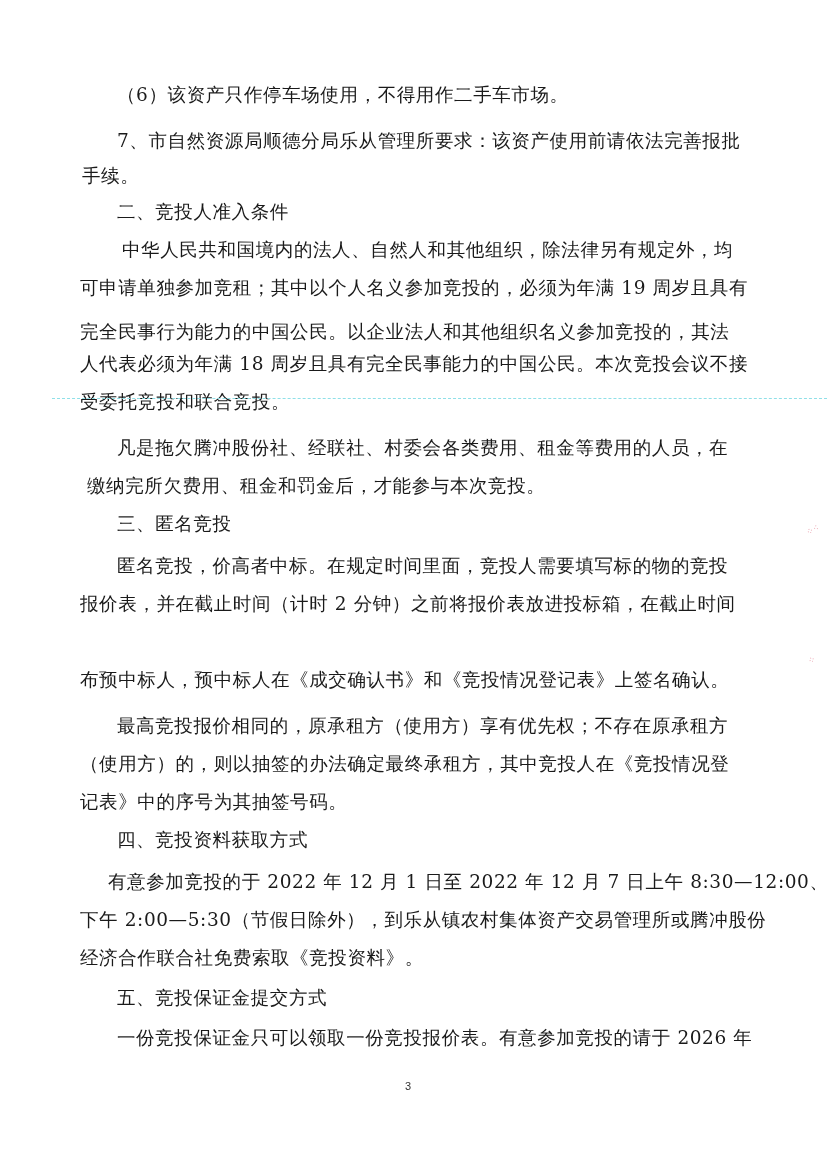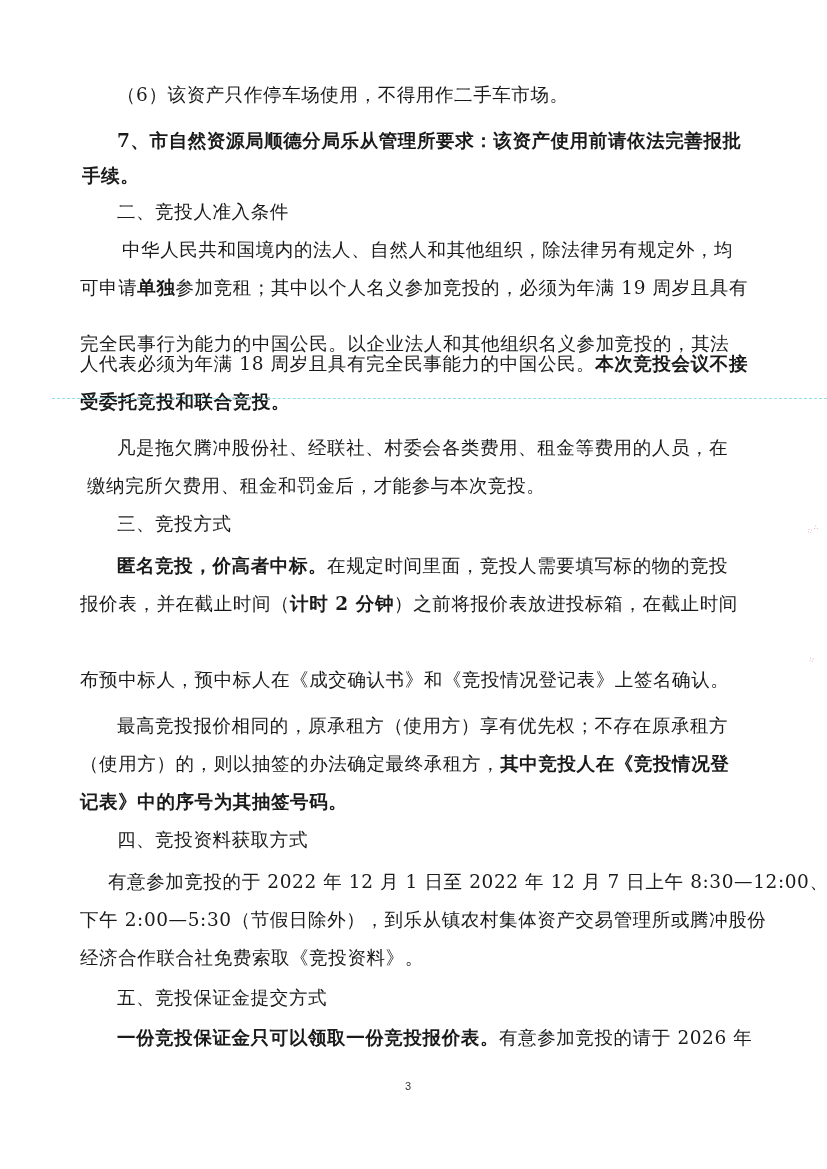--- a/index.html
+++ b/index.html
@@ -1,45 +1,45 @@
 <!DOCTYPE html>
 <html><head>
   <meta charset="utf-8">
   <style>
     html, body { margin: 0; padding: 0; background: #ffffff; }
     body { width: 827px; height: 1169px; position: relative; overflow: hidden;
            font-family: "DejaVu Serif", "Liberation Serif", serif; color: #1a1a1a; }
     .page { position: absolute; left: 0; top: 0; width: 827px; height: 901px; }
     .line { position: absolute; white-space: nowrap; font-size: 18.5px; line-height: 24px; letter-spacing: 0.6px; }
-    .b { font-weight: bold; }
+    .b { font-weight: normal; }
     .scanline { position: absolute; left: 52px; top: 398px; width: 775px; height: 0;
                 border-top: 1px dashed #8fe0e8; }
     .pagenum { position: absolute; left: 405px; top: 1080px; font-size: 11px;
                font-family: "Liberation Sans", sans-serif; color: #333; }
     .stamp { position: absolute; color: #e07a8c; font-size: 9px; opacity: 0.7;
              font-family: "DejaVu Sans", sans-serif; transform: rotate(-30deg); }
   </style>
 </head>
 <body>
 
 <div class="page">
   <div class="line" style="left:117px;top:83px"><span>（6）该资产只作停车场使用，不得用作二手车市场。</span></div>
   <div class="line" style="left:117px;top:129px"><span class="b">7、市自然资源局顺德分局乐从管理所要求：该资产使用前请依法完善报批</span></div>
   <div class="line" style="left:82px;top:164px"><span class="b">手续。</span></div>
   <div class="line" style="left:117px;top:200px"><span>二、竞投人准入条件</span></div>
   <div class="line" style="left:122px;top:238px"><span>中华人民共和国境内的法人、自然人和其他组织，除法律另有规定外，均</span></div>
   <div class="line" style="left:80px;top:276px"><span>可申请</span><span class="b">单独</span><span>参加竞租；其中以个人名义参加竞投的，必须为年满 19 周岁且具有</span></div>
-  <div class="line" style="left:80px;top:332px"><span>完全民事行为能力的中国公民。以企业法人和其他组织名义参加竞投的，其法</span></div>
+  <div class="line" style="left:80px;top:320px"><span>完全民事行为能力的中国公民。以企业法人和其他组织名义参加竞投的，其法</span></div>
   <div class="line" style="left:80px;top:352px"><span>人代表必须为年满 18 周岁且具有完全民事能力的中国公民。</span><span class="b">本次竞投会议不接</span></div>
   <div class="line" style="left:80px;top:390px"><span class="b">受委托竞投和联合竞投。</span></div>
   <div class="scanline"></div>
 
   <div class="line" style="left:87px;top:474px"><span>缴纳完所欠费用、租金和罚金后，才能参与本次竞投。</span></div>
   <div class="line" style="left:117px;top:436px"><span>凡是拖欠腾冲股份社、经联社、村委会各类费用、租金等费用的人员，在</span></div>
-  <div class="line" style="left:117px;top:512px"><span>三、竞投方式</span></div>
+  <div class="line" style="left:117px;top:512px"><span>三、匿名竞投</span></div>
 
   <div class="line" style="left:117px;top:554px"><span class="b">匿名竞投，价高者中标。</span><span>在规定时间里面，竞投人需要填写标的物的竞投</span></div>
   <div class="line" style="left:80px;top:592px"><span>报价表，并在截止时间（</span><span class="b">计时 2 分钟</span><span>）之前将报价表放进投标箱，在截止时间</span></div>
   <div class="line" style="left:80px;top:668px"><span>布预中标人，预中标人在《成交确认书》和《竞投情况登记表》上签名确认。</span></div>
 
   <div class="line" style="left:117px;top:714px"><span>最高竞投报价相同的，原承租方（使用方）享有优先权；不存在原承租方</span></div>
   <div class="line" style="left:80px;top:752px"><span>（使用方）的，则以抽签的办法确定最终承租方，</span><span class="b">其中竞投人在《竞投情况登</span></div>
   <div class="line" style="left:80px;top:790px"><span class="b">记表》中的序号为其抽签号码。</span></div>
   <div class="line" style="left:117px;top:828px"><span>四、竞投资料获取方式</span></div>
 

